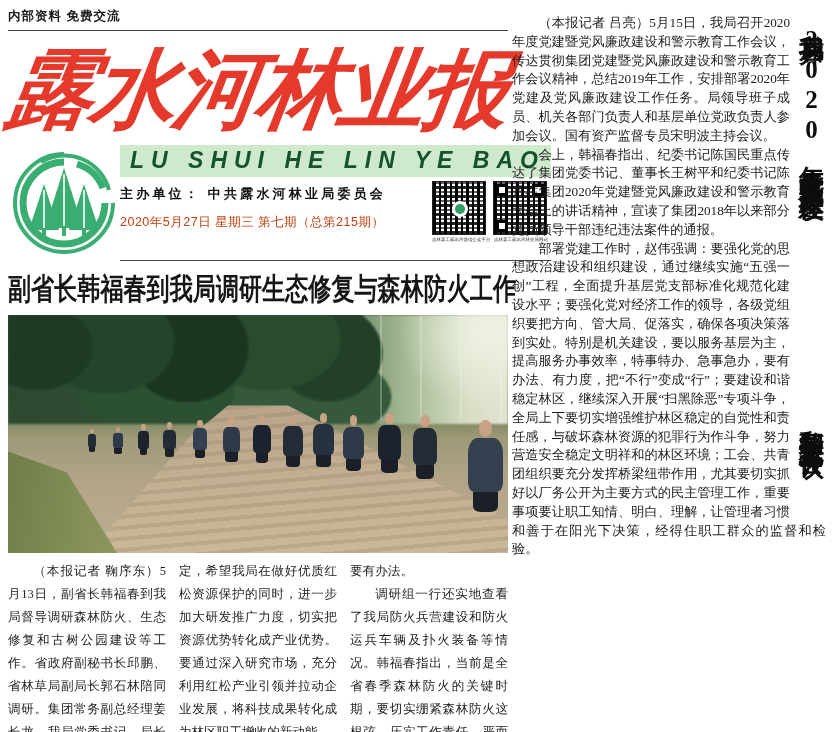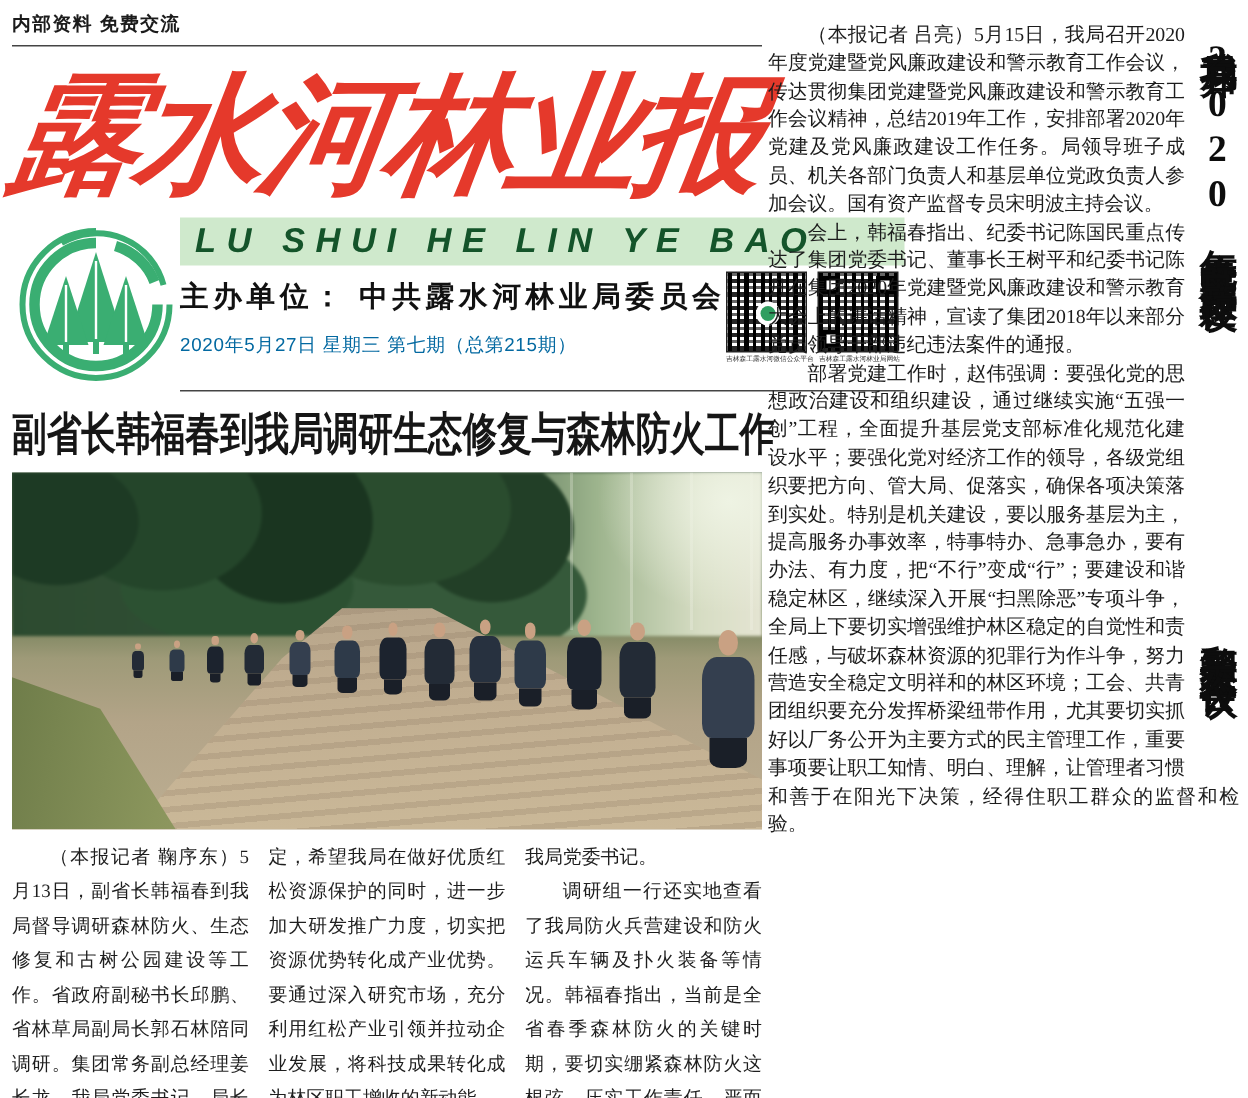--- a/index.html
+++ b/index.html
@@ -19,23 +19,23 @@
 
   .mast-row { display:flex; height:116px; margin-top:2px; }
   .logo-wrap { width:112px; flex:0 0 112px; display:flex; align-items:center; justify-content:center; }
   .mast-right { flex:1; display:flex; flex-direction:column; }
   .pinyin { background:#cfe9cc; color:#14542a; font-family:"Liberation Sans","DejaVu Sans",sans-serif;
     font-weight:bold; font-style:italic; font-size:23px; letter-spacing:7px;
     padding:2px 6px 3px 10px; white-space:nowrap; }
   .org-row { flex:1; display:flex; margin-top:4px; }
   .org-date { flex:1; padding-top:4px; }
   .organizer { font-family:"Liberation Sans","DejaVu Sans",sans-serif; font-weight:bold;
-    font-size:19px; letter-spacing:3.2px; color:#111; white-space:nowrap; }
+    font-size:13px; letter-spacing:3.2px; color:#111; white-space:nowrap; }
   .dateline { margin-top:11px; font-family:"Liberation Sans","DejaVu Sans",sans-serif;
-    font-size:12.5px; color:#0369a1; letter-spacing:0.5px; white-space:nowrap; }
+    font-size:12.5px; color:#c2410c; letter-spacing:0.5px; white-space:nowrap; }
   .qrs { display:flex; gap:5px; padding-right:2px; }
   .qr-block { width:56px; text-align:center; }
   .qr { position:relative; width:54px; height:54px; border:1px solid #222;
     background:
       repeating-linear-gradient(0deg, rgba(0,0,0,.85) 0 3px, rgba(255,255,255,.9) 3px 5px, rgba(0,0,0,.6) 5px 7px, rgba(255,255,255,.85) 7px 9px),
       repeating-linear-gradient(90deg, #000 0 3px, #fff 3px 6px, #000 6px 8px, #fff 8px 11px);
     background-blend-mode:multiply; }
   .finder { position:absolute; width:12px; height:12px; border:3px solid #000; background:#fff; }
   .f-tl { top:2px; left:2px; } .f-tr { top:2px; right:2px; } .f-bl { bottom:2px; left:2px; }
   .qr-logo { position:absolute; top:19px; left:19px; width:16px; height:16px; background:#fff; border-radius:50%;
@@ -238,21 +238,21 @@
       </div>
 
     <div class="cols">
       <div class="story-col">
           <p>（本报记者 鞠序东）5月13日，副省长韩福春到我局督导调研森林防火、生态修复和古树公园建设等工作。省政府副秘书长邱鹏、省林草局副局长郭石林陪同调研。集团常务副总经理姜长龙，我局党委书记、局长赵伟、省林草局驻露森林资源监督专员关亚军、副局长毛宝居及相关部门负责人参加调研活动。</p>
         </div>
       <div class="story-col cont">
           <p>定，希望我局在做好优质红松资源保护的同时，进一步加大研发推广力度，切实把资源优势转化成产业优势。要通过深入研究市场，充分利用红松产业引领并拉动企业发展，将科技成果转化成为林区职工增收的新动能。</p>
         </div>
       <div class="story-col cont">
-          <p>我局党委书记。</p>
+          <p>要有办法。</p>
           <p>调研组一行还实地查看了我局防火兵营建设和防火运兵车辆及扑火装备等情况。韩福春指出，当前是全省春季森林防火的关键时期，要切实绷紧森林防火这根弦，压实工作责任，严而又严、细而又细地做好森林防火工作；要突出抓好野外火源管控，既要加强宣传教育，更要有切实管用的硬核</p>
         </div>
     </div>
   </div>
 
   <div class="right-sec">
     <div class="v-headline">
       <span class="v1">我局召开2020年度党建暨党风廉政建设</span>
       <span class="v2">和警示教育工作会议</span>
     </div>

